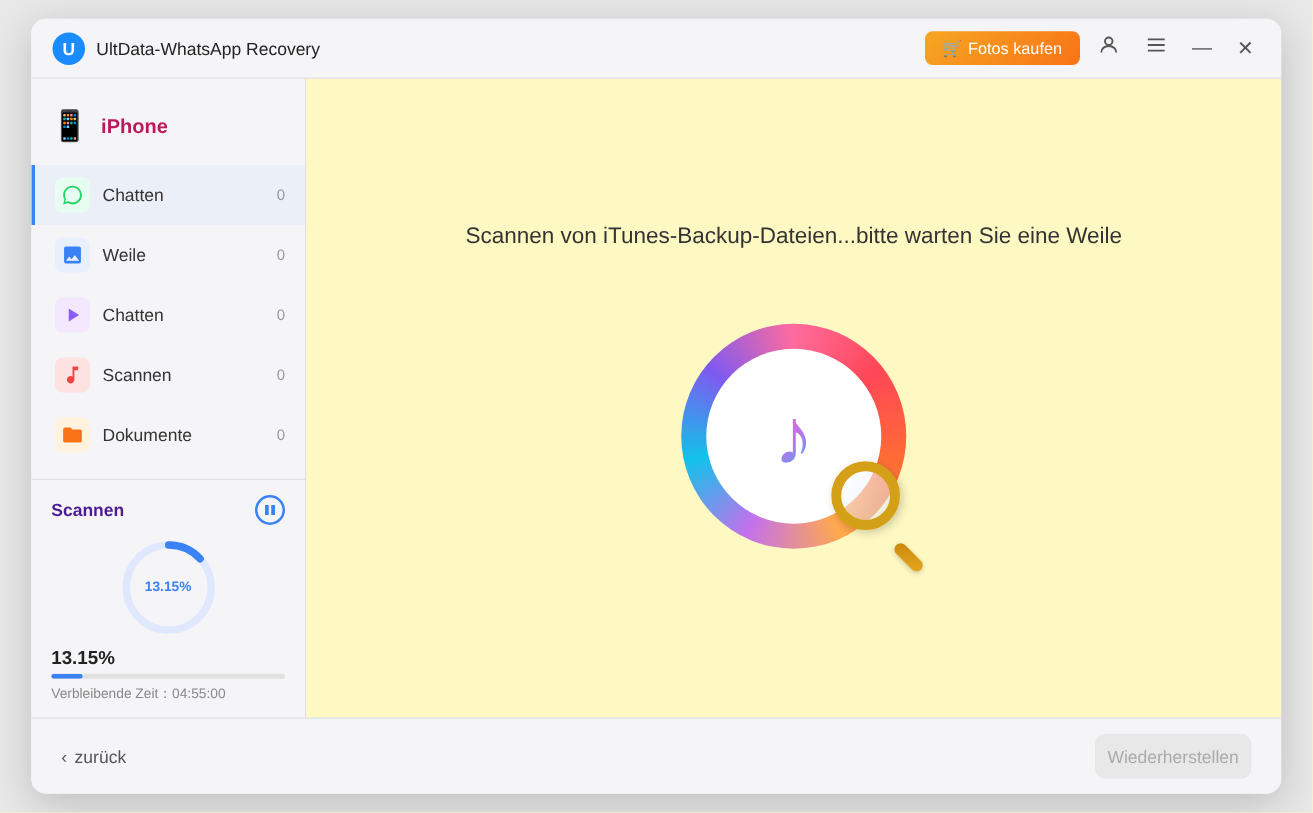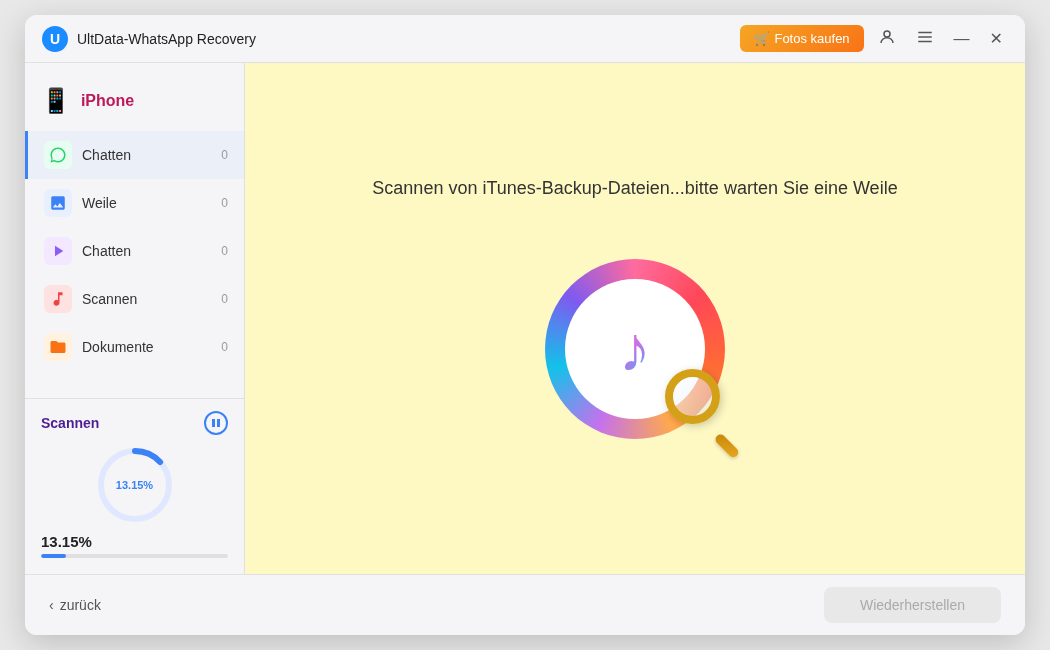--- a/index.html
+++ b/index.html
@@ -314,21 +314,21 @@
       font-size: 14px;
       cursor: pointer;
       display: flex;
       align-items: center;
       gap: 6px;
     }
     .btn-restore {
       background: #e8e8e8;
       border: none;
       color: #aaa;
-      padding: 10px 36px;
+      padding: 10px 10px;
       border-radius: 8px;
       font-size: 14px;
       cursor: default;
     }
   </style>
 </head>
 <body>
 
 <div class="window">
 
@@ -439,20 +439,21 @@
               <circle cx="40" cy="40" r="34" fill="none" stroke="#e0e8ff" stroke-width="6"></circle>
               <circle cx="40" cy="40" r="34" fill="none" stroke="#3b82f6" stroke-width="6" stroke-dasharray="213.6" stroke-dashoffset="185.5" stroke-linecap="round"></circle>
             </svg>
             <span class="scan-circle-label">13.15%</span>
           </div>
         </div>
         <div class="scan-percent">13.15%</div>
         <div class="scan-progress-bar">
           <div class="scan-progress-fill" style="width: 13.15%;"></div>
         </div>
+        <div class="scan-time">Verbleibende Zeit：04:55:00</div>
       </div>
     </div>
 
     <div class="content-area">
       <div class="scan-message">Scannen von iTunes-Backup-Dateien...bitte warten Sie eine Weile</div>
 
       <div class="itunes-illustration">
         <div class="itunes-ring">
           <div class="itunes-ring-inner">
             <span class="music-note">♪</span>

